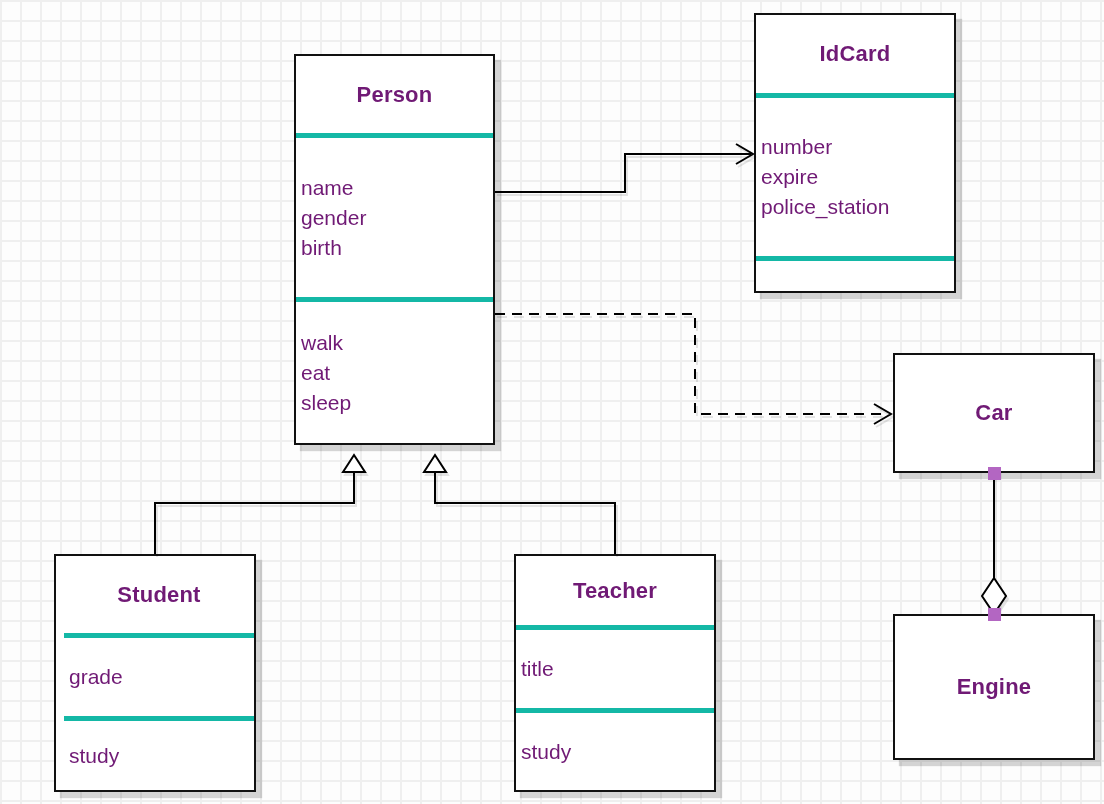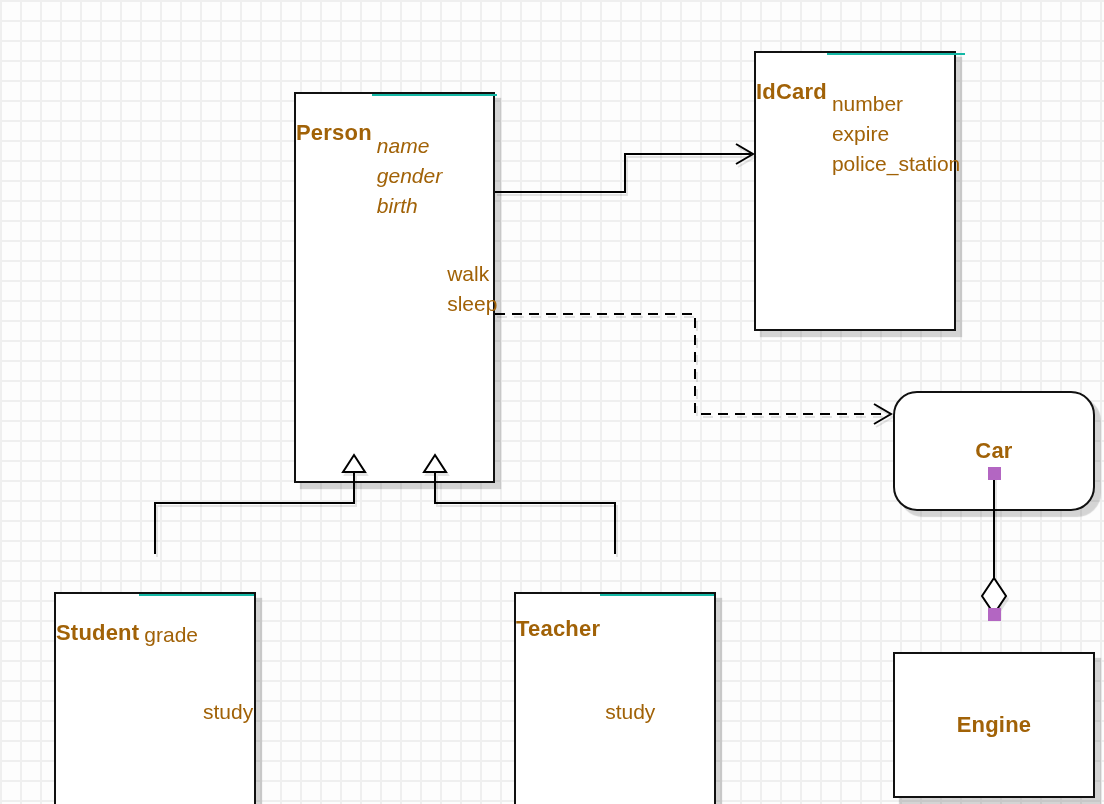--- a/index.html
+++ b/index.html
@@ -16,39 +16,39 @@
     background-color: #fdfdfd;
     background-image:
       linear-gradient(to right, #efefef 2px, transparent 2px),
       linear-gradient(to bottom, #efefef 2px, transparent 2px);
     background-size: 20px 20px;
   }
   .uml-box {
     position: absolute;
     box-sizing: border-box;
     display: flex;
+    flex-direction: column;
     background: #ffffff;
     border: 2px solid #111111;
     box-shadow: 6px 6px 1px rgba(0,0,0,0.16);
-    color: #a16207;
-    margin-top: 38px;
+    color: #701a75;
   }
   .uml-title {
     display: flex;
     align-items: center;
     justify-content: center;
     font-weight: bold;
     font-size: 22px;
     letter-spacing: 0.2px;
   }
   .uml-section {
     display: flex;
     flex-direction: column;
     justify-content: center;
-    border-top: 2px solid #14b8a6;
+    border-top: 5px solid #14b8a6;
     padding-left: 5px;
     font-size: 21px;
   }
   .uml-section .line {
     line-height: 30px;
     white-space: nowrap;
   }
   .grow { flex: 1 1 auto; }
   svg.overlay {
     position: absolute;
@@ -70,61 +70,65 @@
     stroke-width: 2px;
   }
 </style>
 </head>
 <body>
 
 <div class="canvas">
 
   <div class="uml-box" style="left:294px; top:54px; width:201px; height:391px;">
     <div class="uml-title" style="height:77px; flex:none;">Person</div>
-    <div class="uml-section" style="height:159px; flex:none;font-style:italic;">
+    <div class="uml-section" style="height:159px; flex:none;">
       <div class="line">name</div>
       <div class="line">gender</div>
       <div class="line">birth</div>
     </div>
     <div class="uml-section grow">
       <div class="line">walk</div>
+      <div class="line">eat</div>
       <div class="line">sleep</div>
     </div>
   </div>
 
   <div class="uml-box" style="left:754px; top:13px; width:202px; height:280px;">
     <div class="uml-title" style="height:78px; flex:none;">IdCard</div>
     <div class="uml-section" style="height:158px; flex:none;">
       <div class="line">number</div>
       <div class="line">expire</div>
       <div class="line">police_station</div>
     </div>
     <div class="uml-section grow"></div>
   </div>
 
-  <div class="uml-box" style="left:893px; top:353px; width:202px; height:120px;border-radius:24px;">
+  <div class="uml-box" style="left:893px; top:353px; width:202px; height:120px;">
     <div class="uml-title grow">Car</div>
   </div>
 
   <div class="uml-box" style="left:893px; top:614px; width:202px; height:146px;">
     <div class="uml-title grow">Engine</div>
   </div>
 
-  <div class="uml-box" style="left:54px; top:554px; width:202px; height:238px;">
+  <div class="uml-box" style="left:54px; top:554px; width:202px; height:238px;padding-left:8px;">
     <div class="uml-title" style="height:77px; flex:none;">Student</div>
     <div class="uml-section" style="height:78px; flex:none;">
       <div class="line">grade</div>
     </div>
     <div class="uml-section grow">
       <div class="line">study</div>
     </div>
   </div>
 
   <div class="uml-box" style="left:514px; top:554px; width:202px; height:238px;">
     <div class="uml-title" style="height:69px; flex:none;">Teacher</div>
+    <div class="uml-section" style="height:78px; flex:none;">
+      <div class="line">title</div>
+    </div>
     <div class="uml-section grow">
       <div class="line">study</div>
     </div>
   </div>
 
   <svg class="overlay" width="1104" height="804" viewBox="0 0 1104 804">
 
     <g class="conn-shadow">
       <path class="conn-line" d="M 495 192 L 625 192 L 625 154 L 751 154"></path>
       <path class="conn-line" d="M 736 144 L 753 154 L 736 164"></path>

